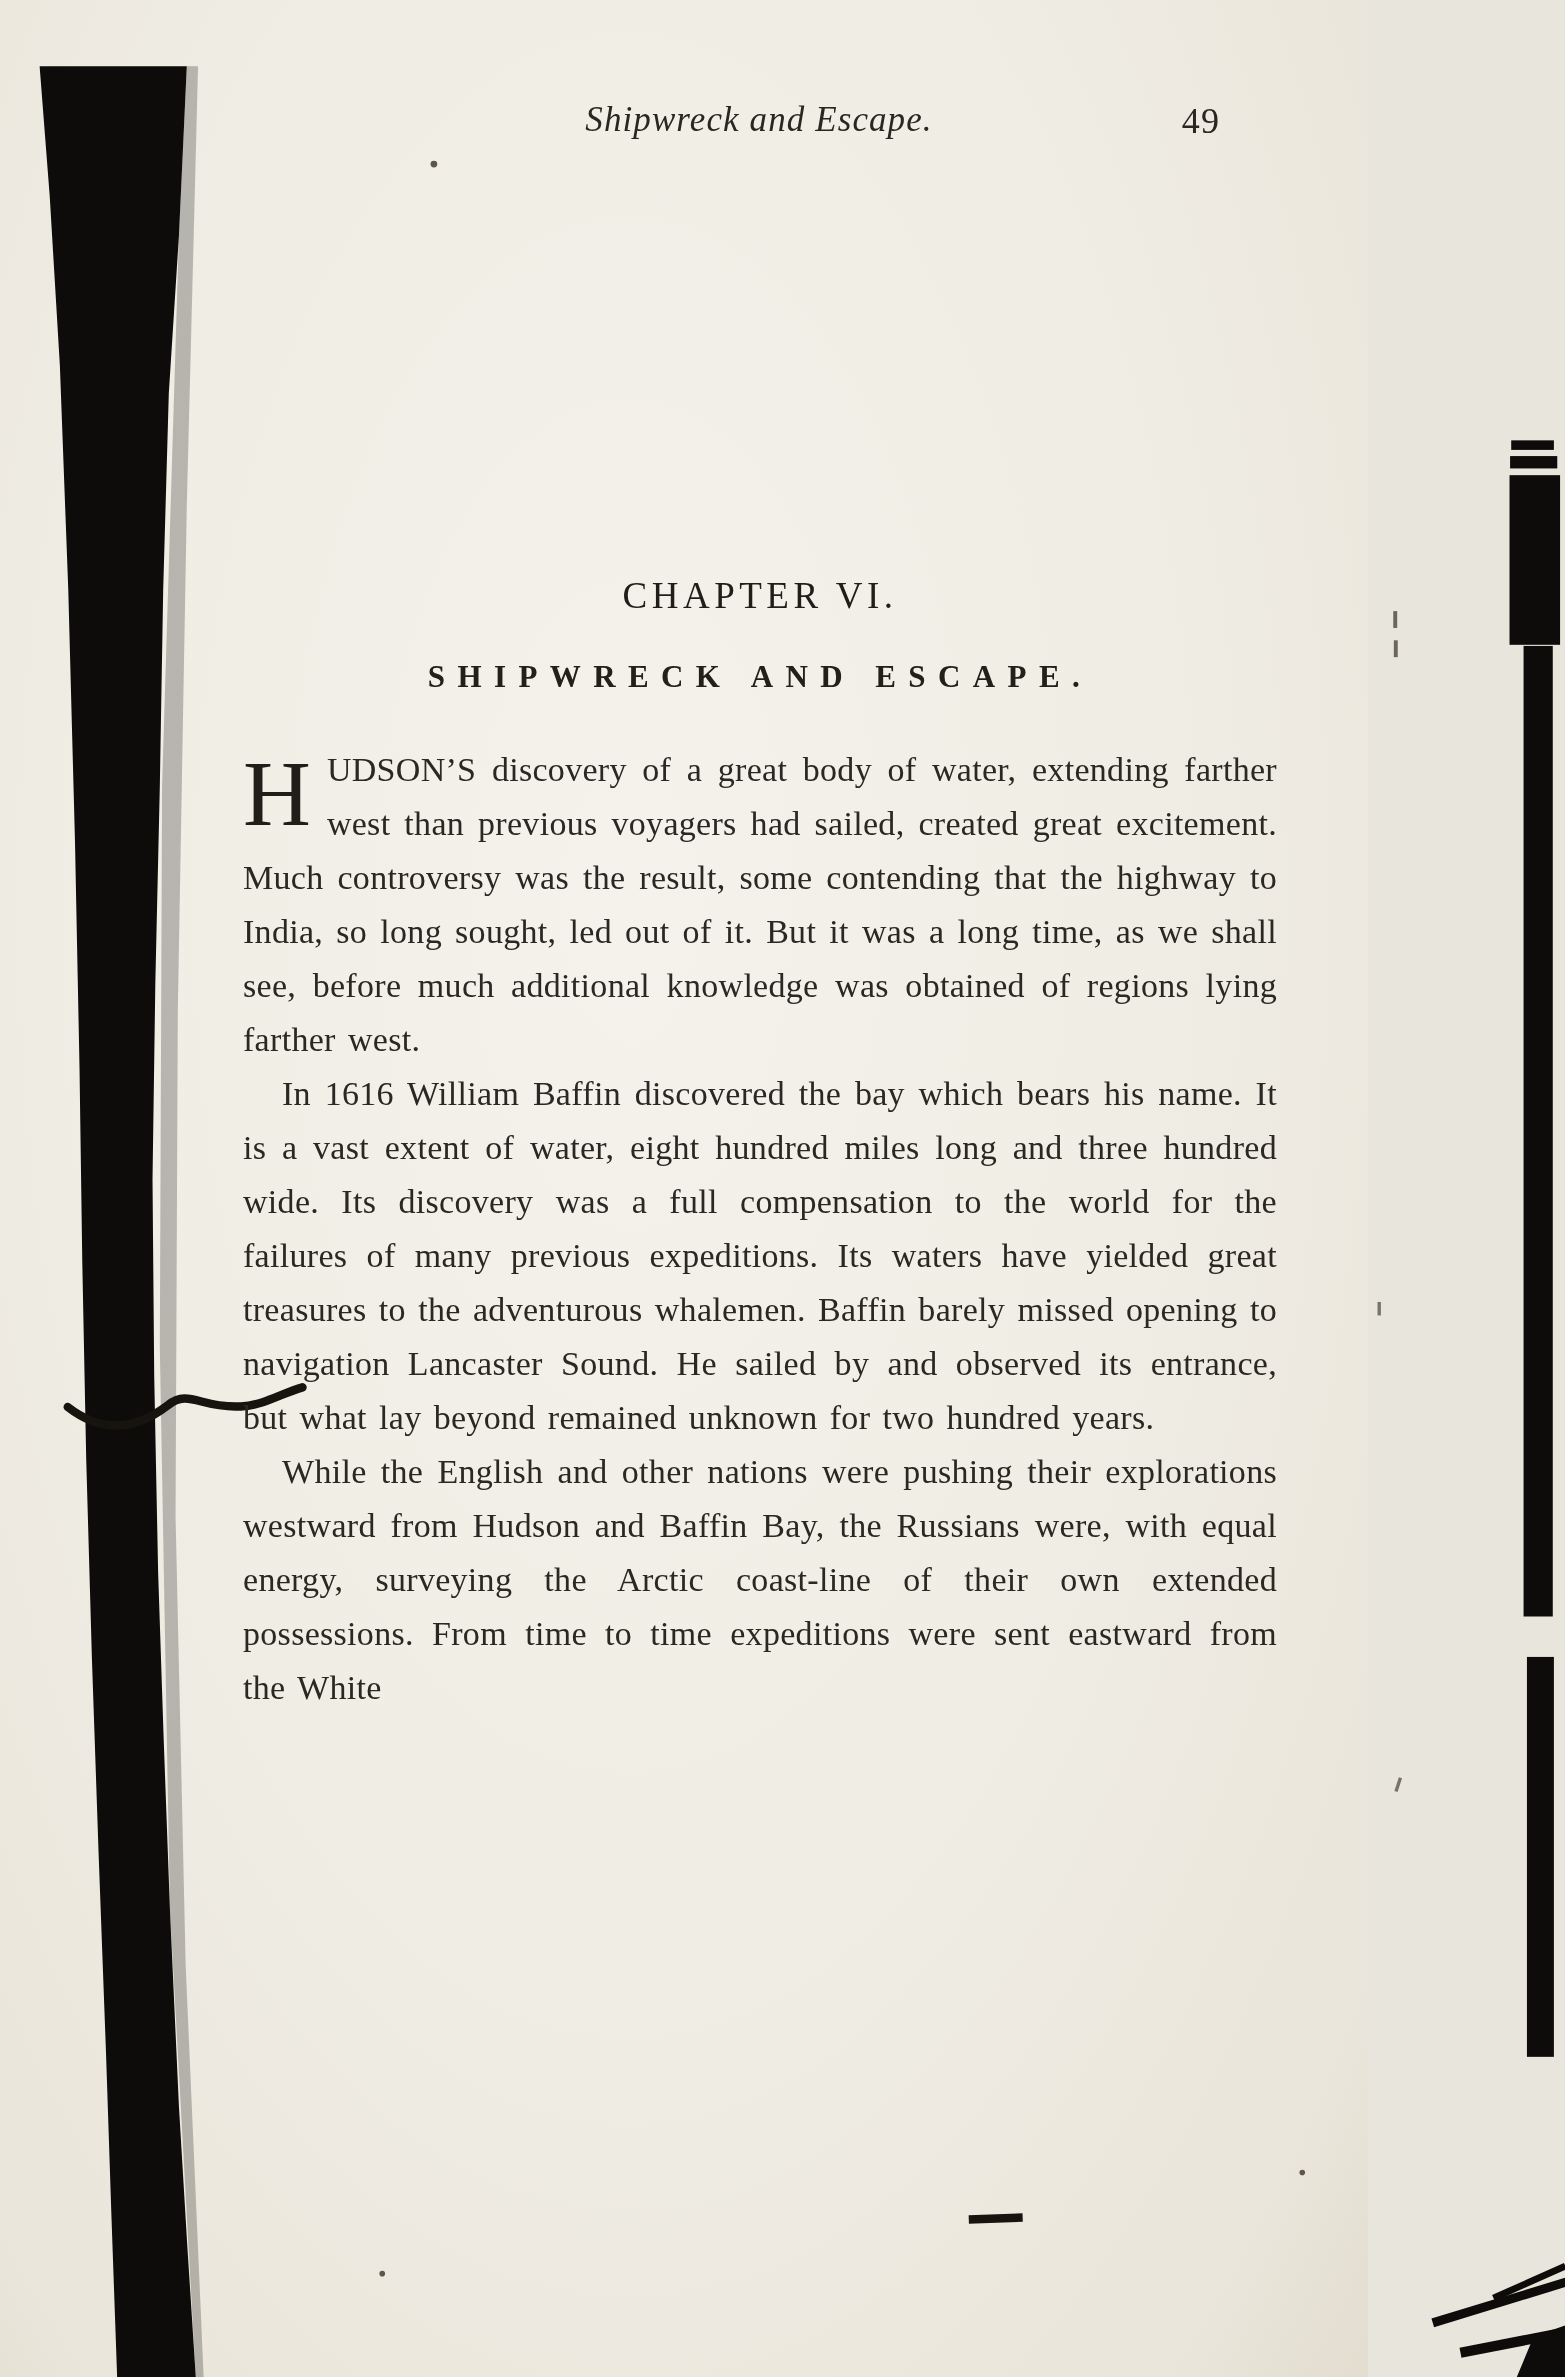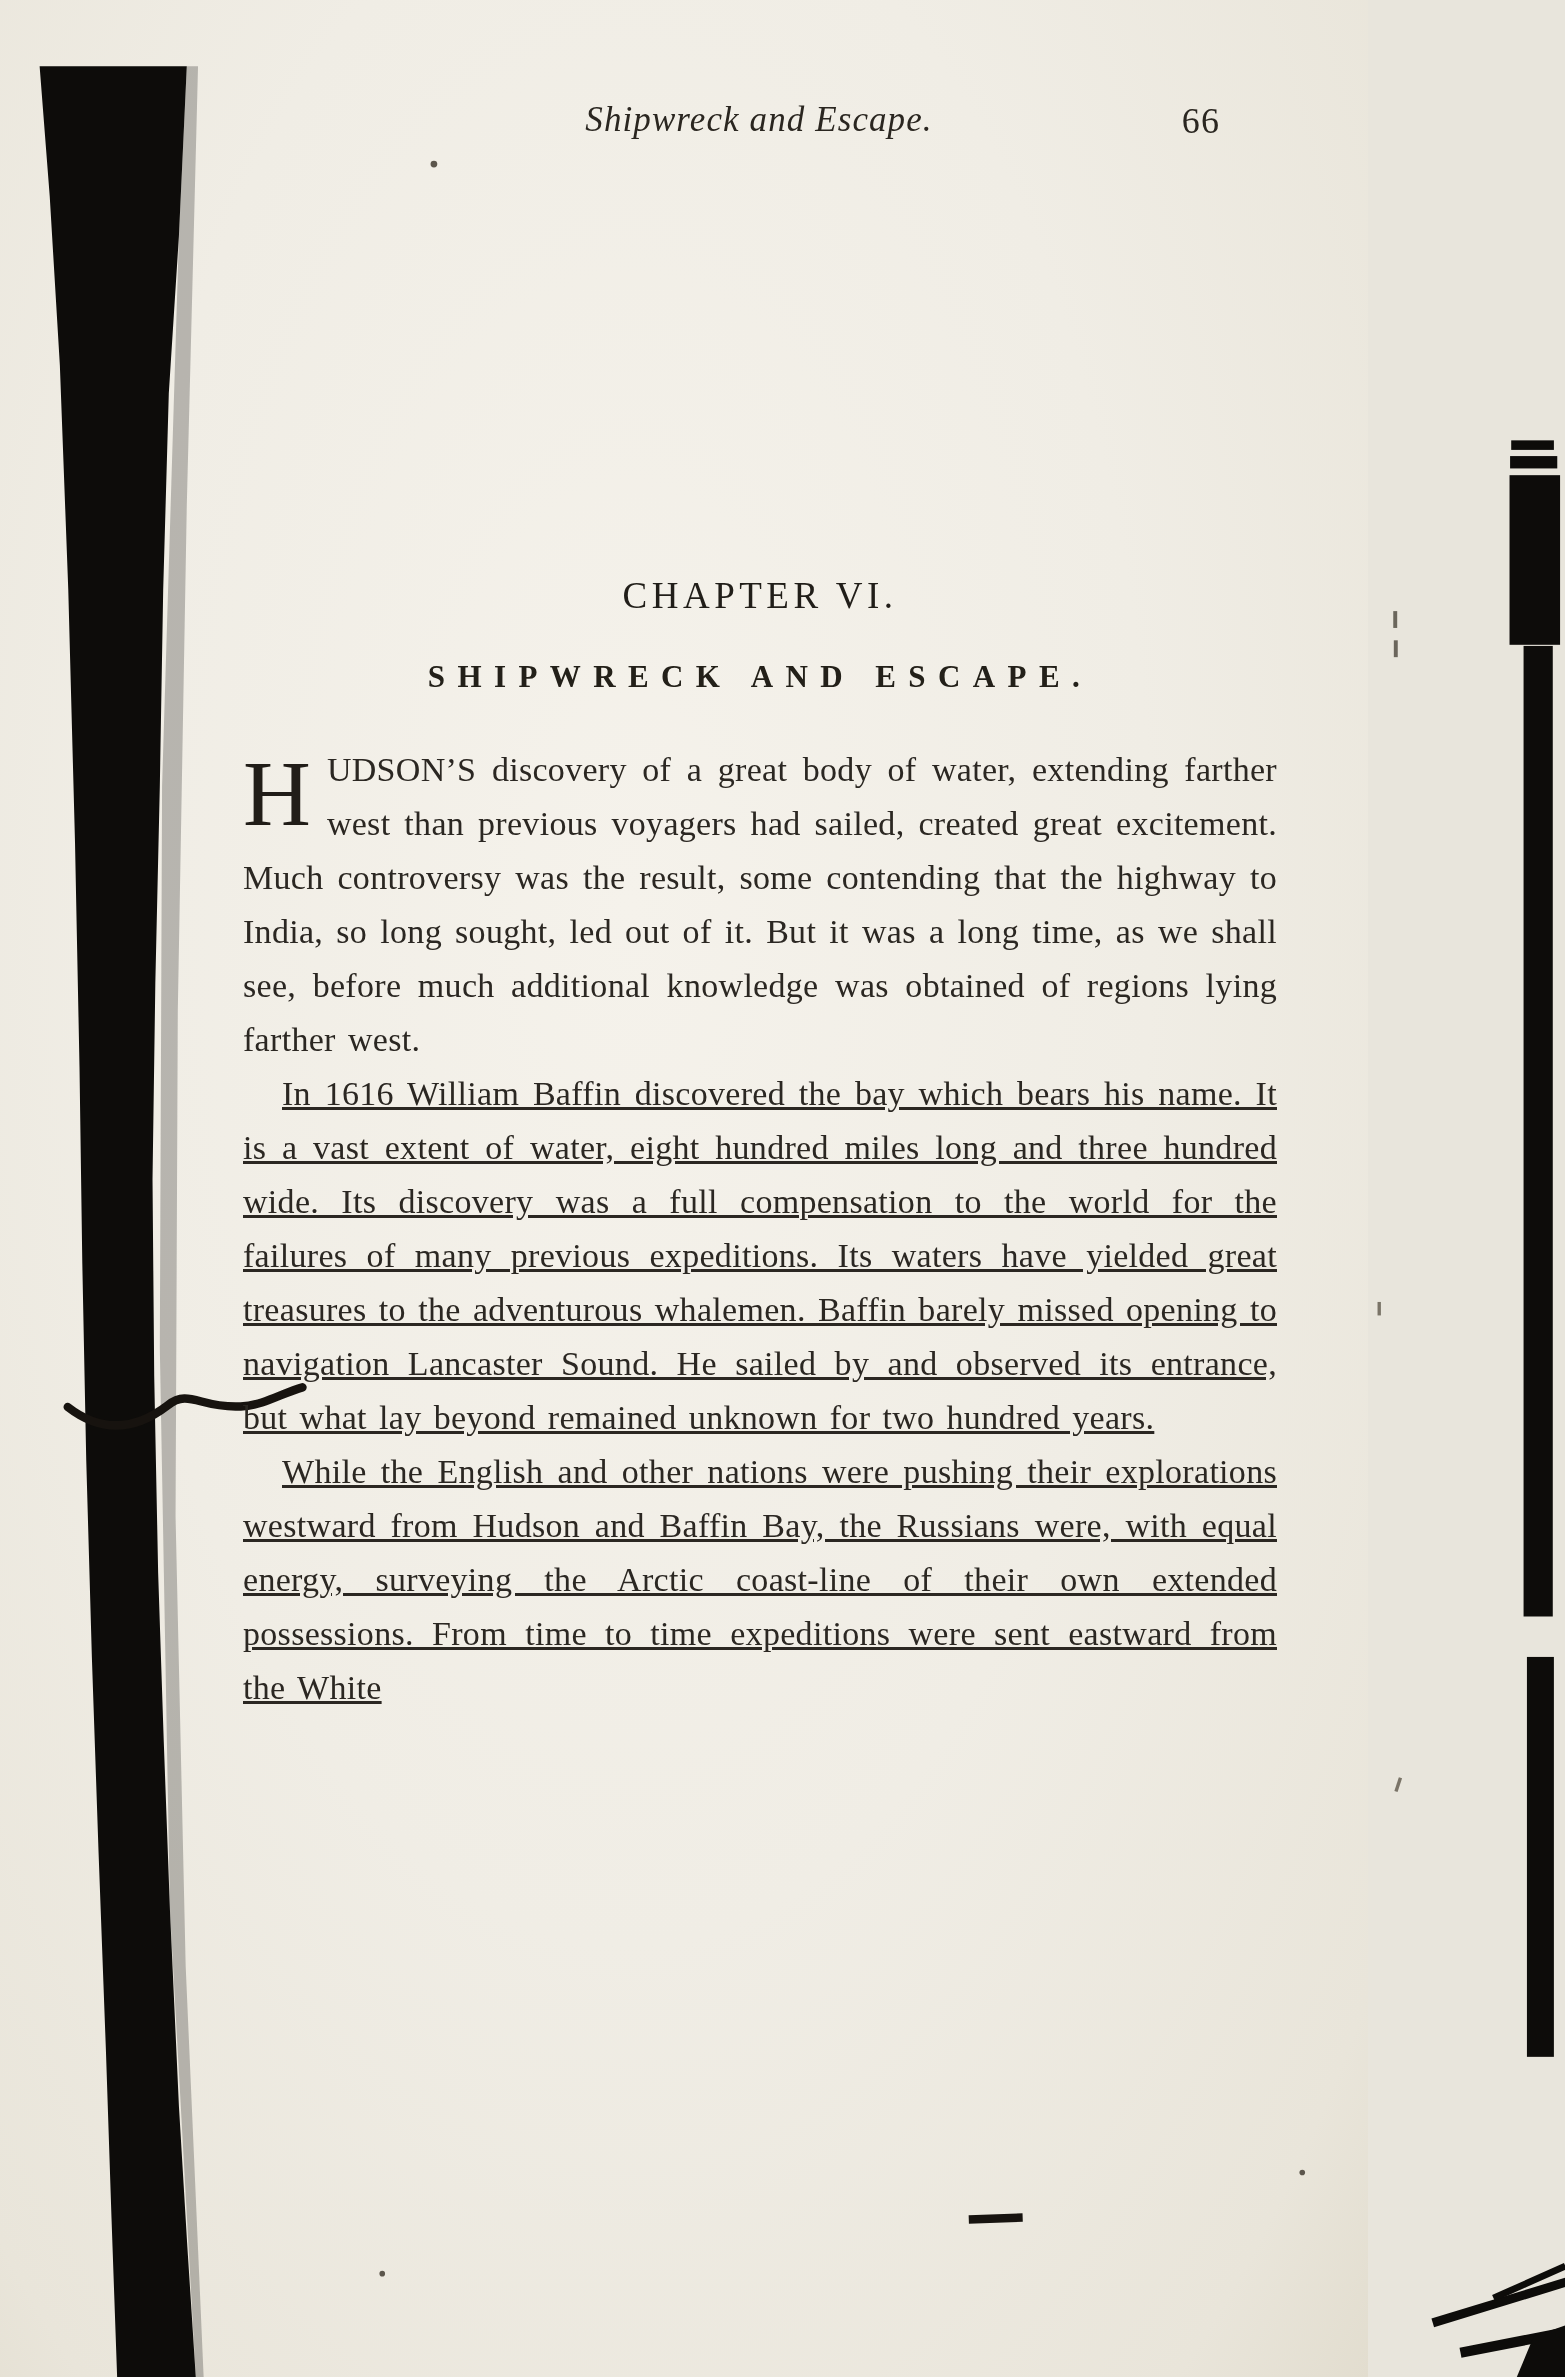--- a/index.html
+++ b/index.html
@@ -77,21 +77,21 @@
   }
   .para {
     margin: 0;
     font-size: 34px;
     line-height: 54px;
     text-align: justify;
     letter-spacing: 0.3px;
     word-spacing: 3.4px;
     color: #2b2722;
   }
-  .para.indent { text-indent: 39px; text-decoration: underline; }
+  .para.indent { text-indent: 39px; }
   .dropcap {
     float: left;
     font-size: 94px;
     line-height: 84px;
     padding: 7.9px 15.7px 0 0;
     color: #211d18;
   }
 </style>
 </head>
 <body>
@@ -125,21 +125,21 @@
     <rect x="2452" y="2318" width="6" height="24" fill="#7a7468"></rect>
     <rect x="2490" y="3164" width="6" height="26" fill="#7a7468" transform="rotate(18 2490 3164)"></rect>
 
     <circle cx="772" cy="292" r="6" fill="#5c564c"></circle>
     <circle cx="2318" cy="3868" r="5" fill="#5c564c"></circle>
     <circle cx="680" cy="4048" r="5" fill="#5c564c"></circle>
   </svg>
 
   <div class="header-row">
     <span class="running-header">Shipwreck and Escape.</span>
-    <span class="page-number">66</span>
+    <span class="page-number">49</span>
   </div>
 
   <div class="content">
     <h1 class="chapter">CHAPTER VI.</h1>
     <h2 class="section">SHIPWRECK AND ESCAPE.</h2>
 
     <p class="para"><span class="dropcap">H</span><span>UDSON’S discovery of a great body of water, extending farther west than previous voyagers had sailed, created great excitement. Much controversy was the result, some contending that the highway to India, so long sought, led out of it. But it was a long time, as we shall see, before much additional knowledge was obtained of regions lying farther west.</span></p>
 
     <p class="para indent"><span>In 1616 William Baffin discovered the bay which bears his name. It is a vast extent of water, eight hundred miles long and three hundred wide. Its discovery was a full compensation to the world for the failures of many previous expeditions. Its waters have yielded great treasures to the adventurous whalemen. Baffin barely missed opening to navigation Lancaster Sound. He sailed by and observed its entrance, but what lay beyond remained unknown for two hundred years.</span></p>
 

